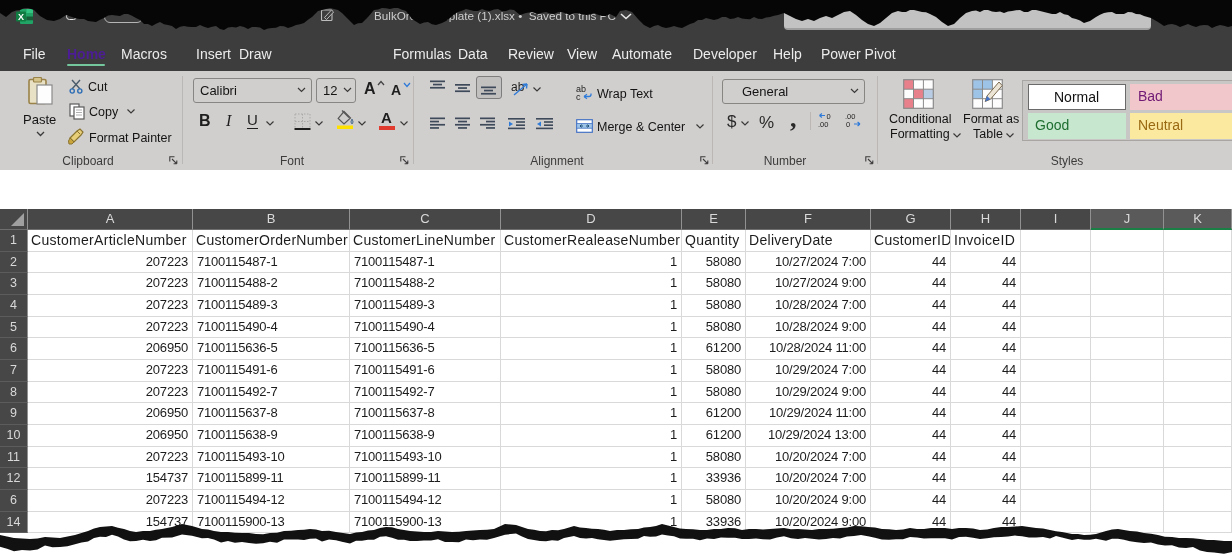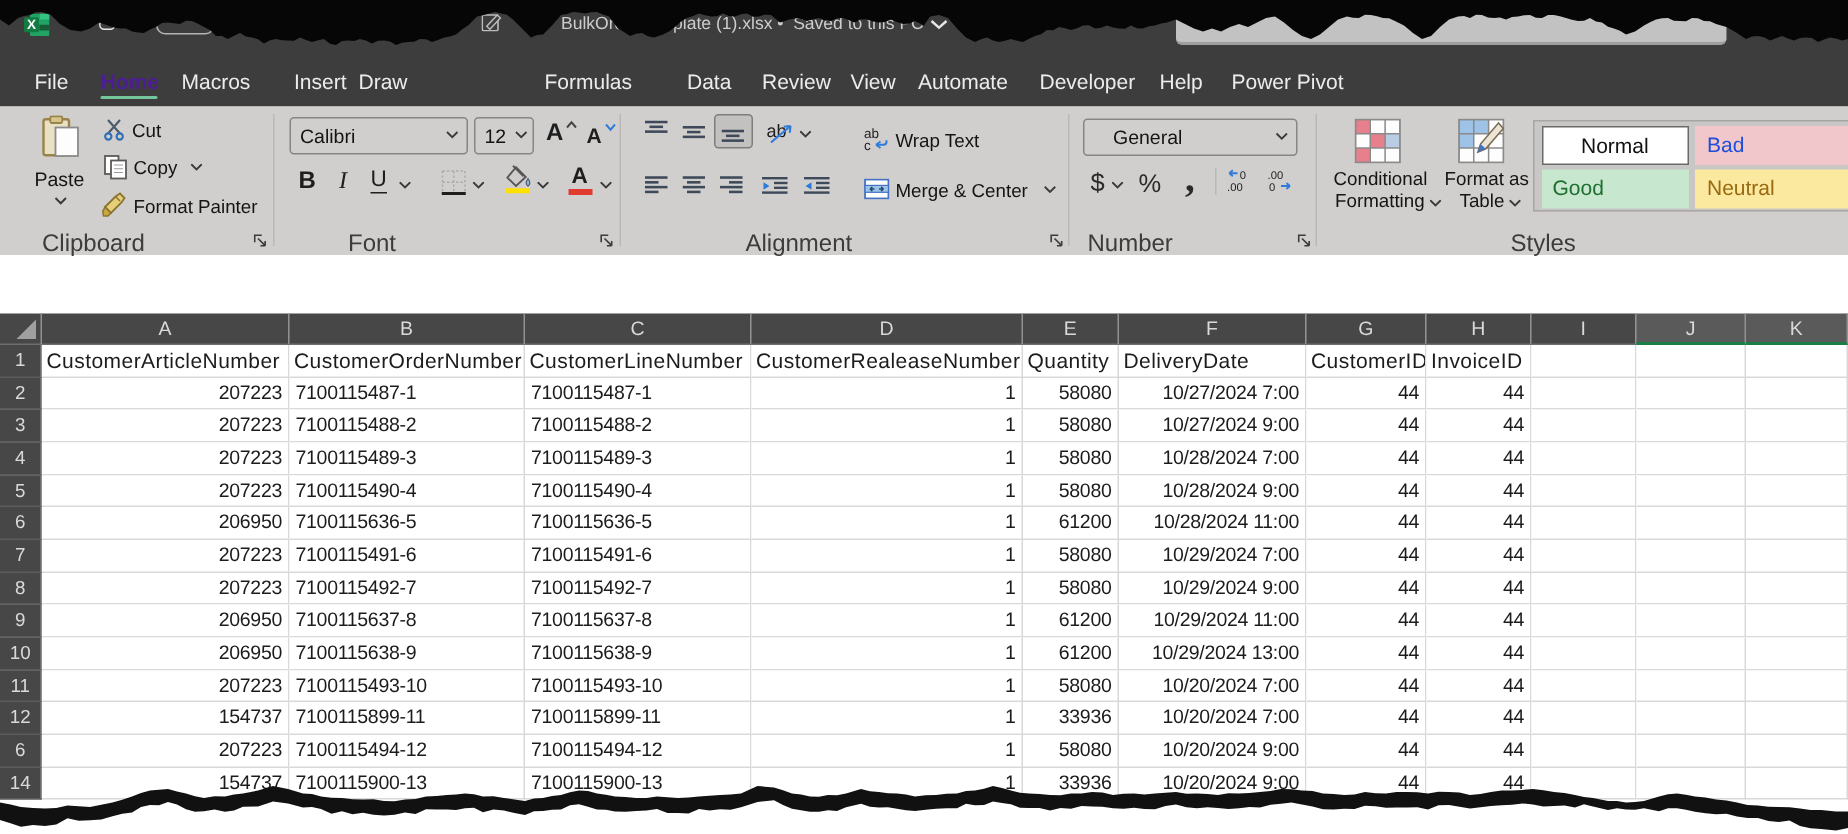--- a/index.html
+++ b/index.html
@@ -6,21 +6,21 @@
 .abs{position:absolute}
 
 #titlebar{position:absolute;left:0;top:0;width:1232px;height:40px;background:#3d3d3d}
 #menubar{position:absolute;left:0;top:40px;width:1232px;height:31px;background:#3d3d3d}
 .mi{position:absolute;top:46px;font-size:14px;color:#ececec;white-space:nowrap}
 #searchbox{position:absolute;left:784px;top:3px;width:367px;height:27px;background:#c2c2c2;border-radius:4px;border-bottom:2px solid #9e9e9e}
 #titletext{position:absolute;left:374px;top:9px;font-size:11.7px;color:#cdcdcd;letter-spacing:0;white-space:nowrap}
 
 #ribbon{position:absolute;left:0;top:71px;width:1232px;height:99px;background:#d1cfce;color:#1e1e1e}
 .gsep{position:absolute;top:5px;width:1px;height:88px;background:#bab7b4}
-.glabel{position:absolute;top:83px;font-size:16px;color:#3c3c3c;white-space:nowrap}
+.glabel{position:absolute;top:83px;font-size:12px;color:#3c3c3c;text-align:center;white-space:nowrap}
 .combo{position:absolute;border:1px solid #888683;border-radius:3px;background:#d1cfce;font-size:13px;color:#141414}
 .rtxt{font-size:12.5px;color:#141414;white-space:nowrap}
 
 #fbar{position:absolute;left:0;top:170px;width:1232px;height:39px;background:#3a3a3a;border-top:1px solid #252525;border-bottom:1px solid #2c2c2c}
 .fbox{position:absolute;top:6px;height:26px;background:#424242;border:1px solid #6f6f6f;border-radius:3px}
 
 #sheet{position:absolute;left:0;top:209px;width:1232px;display:grid;grid-template-columns:28px 165px 157px 151px 181px 64px 125px 80px 70px 70px 73px 68px;font-size:13px;letter-spacing:-0.2px;color:#1c1c1c}
 #sheet .h{background:#474747;color:#d9d9d9;font-size:13px;letter-spacing:0;text-align:center;line-height:20px;height:21px;border-right:1px solid #919191;border-bottom:1px solid #6e6e6e}
 #sheet .hl{background:#5a5a5a;border-bottom:2px solid #1a7f45}
 #sheet .rh{background:#474747;color:#d9d9d9;font-size:12.5px;letter-spacing:0;text-align:center;border-right:1px solid #919191;border-bottom:1px solid #5c5c5c;line-height:20.65px}
@@ -54,21 +54,21 @@
 <div id="titletext">BulkOrderTemplate (1).xlsx •&nbsp; Saved to this PC</div>
 <svg class="abs" style="left:620px;top:13px" width="12" height="7" viewBox="0 0 12 7">
       <path d="M1,1 L6,5.5 L11,1" fill="none" stroke="#e6e6e6" stroke-width="1.6"></path>
     </svg>
 <div class="mi" style="left:23px;">File</div>
 <div class="mi" style="left:67px;font-weight:bold;color:#4c1d95;">Home</div>
 <div class="mi" style="left:121px;">Macros</div>
 <div class="mi" style="left:184px;margin-left:12px;">Insert</div>
 <div class="mi" style="left:239px;">Draw</div>
 <div class="mi" style="left:274px;margin-top:48px;">Page Layout</div>
-<div class="mi" style="left:363px;">Formulas</div>
+<div class="mi" style="left:393px;">Formulas</div>
 <div class="mi" style="left:458px;">Data</div>
 <div class="mi" style="left:508px;">Review</div>
 <div class="mi" style="left:567px;">View</div>
 <div class="mi" style="left:612px;">Automate</div>
 <div class="mi" style="left:693px;">Developer</div>
 <div class="mi" style="left:773px;">Help</div>
 <div class="mi" style="left:821px;">Power Pivot</div>
 <div class="abs" style="left:67px;top:63.5px;width:38px;height:2.5px;background:#74c69d;border-radius:2px"></div>
 <div id="ribbon">
 <div class="gsep" style="left:182px"></div>
@@ -281,21 +281,21 @@
 <rect x="0.7" y="0.7" width="29.6" height="28.6" fill="none" stroke="#8a8a8a" stroke-width="1.2"></rect>
 <path d="M27,3 L15,17 L13.2,22.5 L18.5,20.2 L30.2,6.6 Z" fill="#ece4d4" stroke="#7a6a50" stroke-width="1"></path>
 <path d="M13.2,22.5 L15,17 L18.5,20.2 Z" fill="#4472c4"></path>
 </svg>
 <div class="abs rtxt" style="left:963px;top:112px">Format as</div>
 <div class="abs rtxt" style="left:973px;top:127px">Table <svg style="display:inline" width="8" height="5" viewBox="0 0 8 5">
         <path d="M0.5,0.5 L4,4 L7.5,0.5" fill="none" stroke="#3a3a3a" stroke-width="1.2"></path>
       </svg></div>
 <div class="abs" style="left:1022px;top:80px;width:210px;height:61px;border:1px solid #a8a5a2;border-right:none;background:#c9c7c6"></div>
 <div class="abs" style="left:1028px;top:84px;width:98px;height:26px;background:#fff;border:1.5px solid #6a6a6a;font-size:14px;color:#111;line-height:24px;padding-left:25px">Normal</div>
-<div class="abs" style="left:1130px;top:84px;width:102px;height:26px;background:#f2c7cc;font-size:14px;color:#1d4ed8;line-height:25px;padding-left:8px">Bad</div>
+<div class="abs" style="left:1130px;top:84px;width:102px;height:26px;background:#f2c7cc;font-size:14px;color:#701a75;line-height:25px;padding-left:8px">Bad</div>
 <div class="abs" style="left:1028px;top:113px;width:98px;height:26px;background:#c8e7cf;font-size:14px;color:#1e6e30;line-height:25px;padding-left:7px">Good</div>
 <div class="abs" style="left:1130px;top:113px;width:102px;height:26px;background:#fbe9a0;font-size:14px;color:#9a6a12;line-height:25px;padding-left:8px">Neutral</div>
 <div id="sheet">
 <div class="corner"></div>
 <div class="h">A</div>
 <div class="h">B</div>
 <div class="h">C</div>
 <div class="h">D</div>
 <div class="h">E</div>
 <div class="h">F</div>

